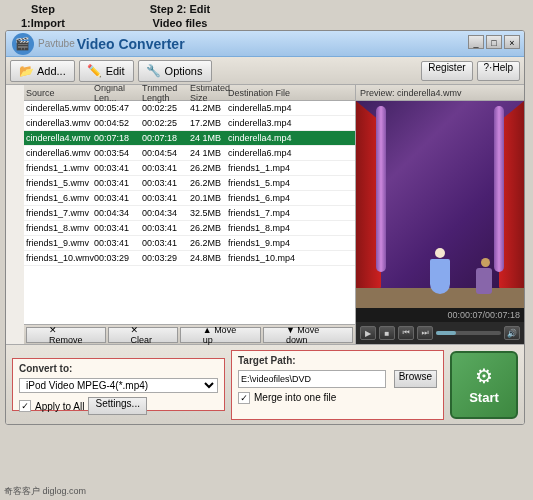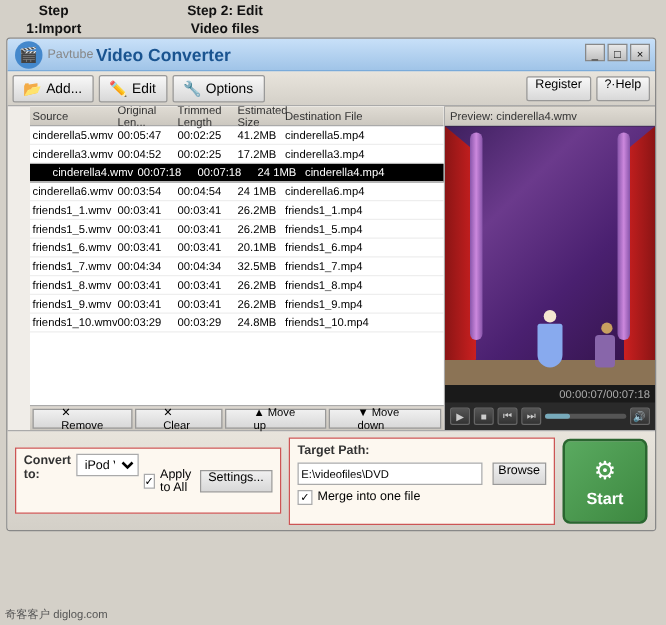--- a/index.html
+++ b/index.html
@@ -155,21 +155,21 @@
     .col-dest { flex: 1; }
 
     .file-row {
       display: flex;
       height: 15px;
       align-items: center;
       border-bottom: 1px solid #eee;
       font-size: 9px;
       cursor: pointer;
     }
-    .file-row.selected { background: #000000; color: white; padding-left: 16px; }
+    .file-row.selected { background: #15803d; color: white; }
     .file-row-source { width: 70px; padding-left: 2px; overflow: hidden; white-space: nowrap; }
     .file-row-orig { width: 48px; }
     .file-row-trim { width: 48px; }
     .file-row-est { width: 38px; }
     .file-row-dest { flex: 1; overflow: hidden; white-space: nowrap; }
 
     
     .file-controls {
       height: 20px;
       background: linear-gradient(to bottom, #ddd8d0, #ccc8c0);
@@ -300,21 +300,21 @@
       gap: 6px;
     }
 
     .convert-section {
       flex: 1;
       height: 53px;
       border: 1px solid #c55;
       background: #fdf8f0;
       padding: 4px 6px;
       display: flex;
-      flex-direction: row;
+      flex-direction: column;
       gap: 4px;
     }
     .convert-label {
       font-size: 10px;
       font-weight: bold;
       color: #333;
     }
     .convert-select {
       width: 100%;
       height: 18px;

